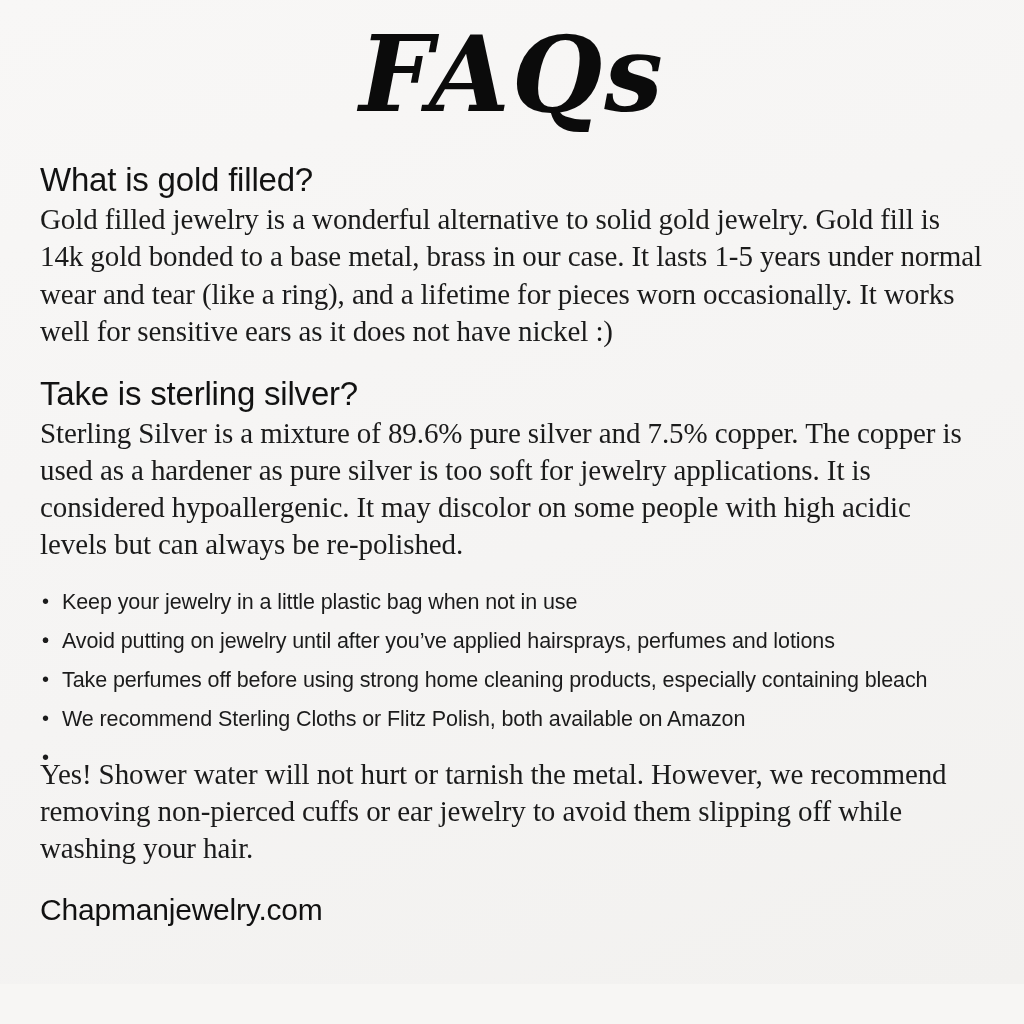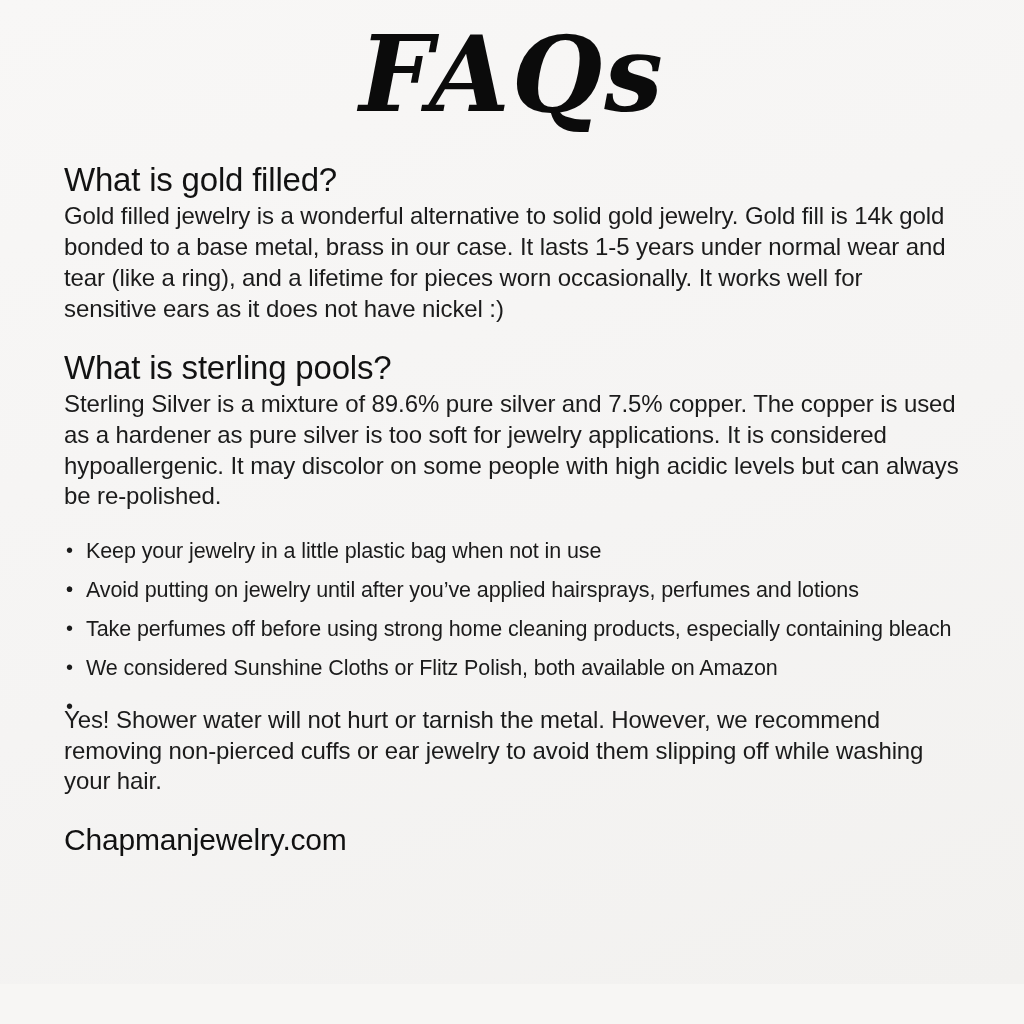--- a/index.html
+++ b/index.html
@@ -27,41 +27,41 @@
     font-weight: 700;
     font-size: 104px;
     text-align: center;
     letter-spacing: 2px;
     color: #0b0b0b;
     padding-top: 18px;
     line-height: 1.1;
     margin: 0;
   }
   .content {
-    padding: 0 64px;
+    padding: 0 40px;
     margin-top: 30px;
   }
   .section {
     margin-bottom: 26px;
   }
   .section.tight {
     margin-bottom: 22px;
   }
   h2.q {
     font-family: "Liberation Sans", sans-serif;
     font-weight: 400;
     font-size: 33px;
     line-height: 1.12;
     margin: 0 0 2px 0;
     color: #121212;
     letter-spacing: -0.2px;
   }
   p.a {
-    font-family: Liberation Sans, sans-serif;
-    font-size: 24px;
+    font-family: Liberation Serif, serif;
+    font-size: 29px;
     line-height: 1.28;
     margin: 0;
     color: #1b1b1b;
     letter-spacing: -0.1px;
   }
   ul.tips {
     list-style: none;
     margin: 6px 0 0 0;
     padding: 0;
   }
@@ -98,21 +98,21 @@
   <h1 class="title">FAQs</h1>
 
   <div class="content">
 
     <div class="section">
       <h2 class="q">What is gold filled?</h2>
       <p class="a">Gold filled jewelry is a wonderful alternative to solid gold jewelry. Gold fill is 14k gold bonded to a base metal, brass in our case. It lasts 1-5 years under normal wear and tear (like a ring), and a lifetime for pieces worn occasionally. It works well for sensitive ears as it does not have nickel :)</p>
     </div>
 
     <div class="section">
-      <h2 class="q">What is sterling pools?</h2>
+      <h2 class="q">Take is sterling silver?</h2>
       <p class="a">Sterling Silver is a mixture of 89.6% pure silver and 7.5% copper. The copper is used as a hardener as pure silver is too soft for jewelry applications. It is considered hypoallergenic. It may discolor on some people with high acidic levels but can always be re-polished.</p>
     </div>
 
     <div class="section tight">
       <ul class="tips">
         <li>
           <span class="bullet">•</span>
           <span>Keep your jewelry in a little plastic bag when not in use</span>
         </li>
         <li>
@@ -121,21 +121,21 @@
         <li>
           <span class="bullet">•</span>
           <span>Avoid putting on jewelry until after you’ve applied hairsprays, perfumes and lotions</span>
         </li>
         <li>
           <span class="bullet">•</span>
           <span>Take perfumes off before using strong home cleaning products, especially containing bleach</span>
         </li>
         <li>
           <span class="bullet">•</span>
-          <span>We considered Sunshine Cloths or Flitz Polish, both available on Amazon</span>
+          <span>We recommend Sterling Cloths or Flitz Polish, both available on Amazon</span>
         </li>
         <li>
           <span class="bullet">•</span>
         </li>
       </ul>
     </div>
 
     <div class="section">
       <p class="a">Yes! Shower water will not hurt or tarnish the metal. However, we recommend removing non-pierced cuffs or ear jewelry to avoid them slipping off while washing your hair.</p>
     </div>

